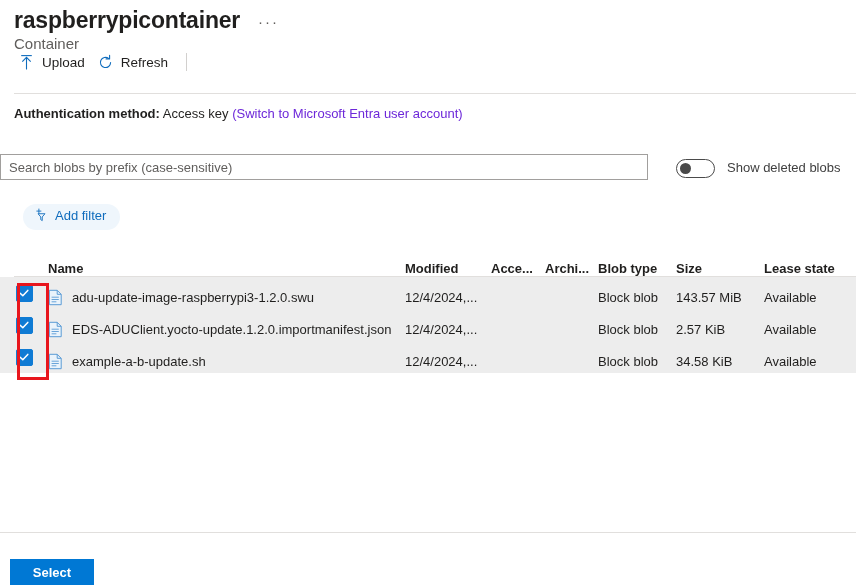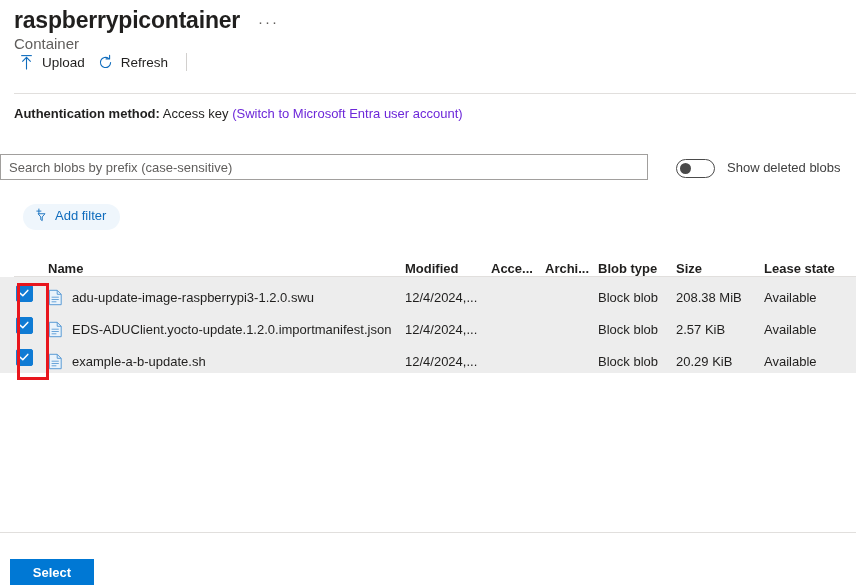--- a/index.html
+++ b/index.html
@@ -234,21 +234,21 @@
             <path d="M1.3 1.3 L9.2 1.3 L13.2 5.3 L13.2 15.7 L1.3 15.7 Z" fill="#eaf3fb" stroke="#5b9bd5" stroke-width="1"></path>
             <path d="M9.2 1.3 L9.2 5.3 L13.2 5.3" fill="none" stroke="#5b9bd5" stroke-width="1"></path>
             <path d="M3.6 8.2 L10.8 8.2 M3.6 10.5 L10.8 10.5 M3.6 12.8 L8.4 12.8" stroke="#5b9bd5" stroke-width="0.9"></path>
           </svg>
           <span>adu-update-image-raspberrypi3-1.2.0.swu</span>
         </div>
         <div class="cell c-mod">12/4/2024,...</div>
         <div class="cell c-acc"></div>
         <div class="cell c-arc"></div>
         <div class="cell c-type">Block blob</div>
-        <div class="cell c-size">208.38 MiB</div>
+        <div class="cell c-size">143.57 MiB</div>
         <div class="cell c-lease">Available</div>
       </div>
 
       <div class="row">
         <div class="c-check">
           <div class="cb">
             <svg width="12" height="12" viewBox="0 0 12 12">
               <path d="M2.2 6.2 L4.8 8.8 L9.8 3.4" stroke="#ffffff" stroke-width="1.5" fill="none" stroke-linecap="round" stroke-linejoin="round"></path>
             </svg>
           </div>
@@ -282,21 +282,21 @@
             <path d="M1.3 1.3 L9.2 1.3 L13.2 5.3 L13.2 15.7 L1.3 15.7 Z" fill="#eaf3fb" stroke="#5b9bd5" stroke-width="1"></path>
             <path d="M9.2 1.3 L9.2 5.3 L13.2 5.3" fill="none" stroke="#5b9bd5" stroke-width="1"></path>
             <path d="M3.6 8.2 L10.8 8.2 M3.6 10.5 L10.8 10.5 M3.6 12.8 L8.4 12.8" stroke="#5b9bd5" stroke-width="0.9"></path>
           </svg>
           <span>example-a-b-update.sh</span>
         </div>
         <div class="cell c-mod">12/4/2024,...</div>
         <div class="cell c-acc"></div>
         <div class="cell c-arc"></div>
         <div class="cell c-type">Block blob</div>
-        <div class="cell c-size">20.29 KiB</div>
+        <div class="cell c-size">34.58 KiB</div>
         <div class="cell c-lease">Available</div>
       </div>
     </div>
   </div>
 
   <div class="redbox"></div>
 
   <div class="hr-bottom"></div>
   <button class="select-btn">Select</button>
 

